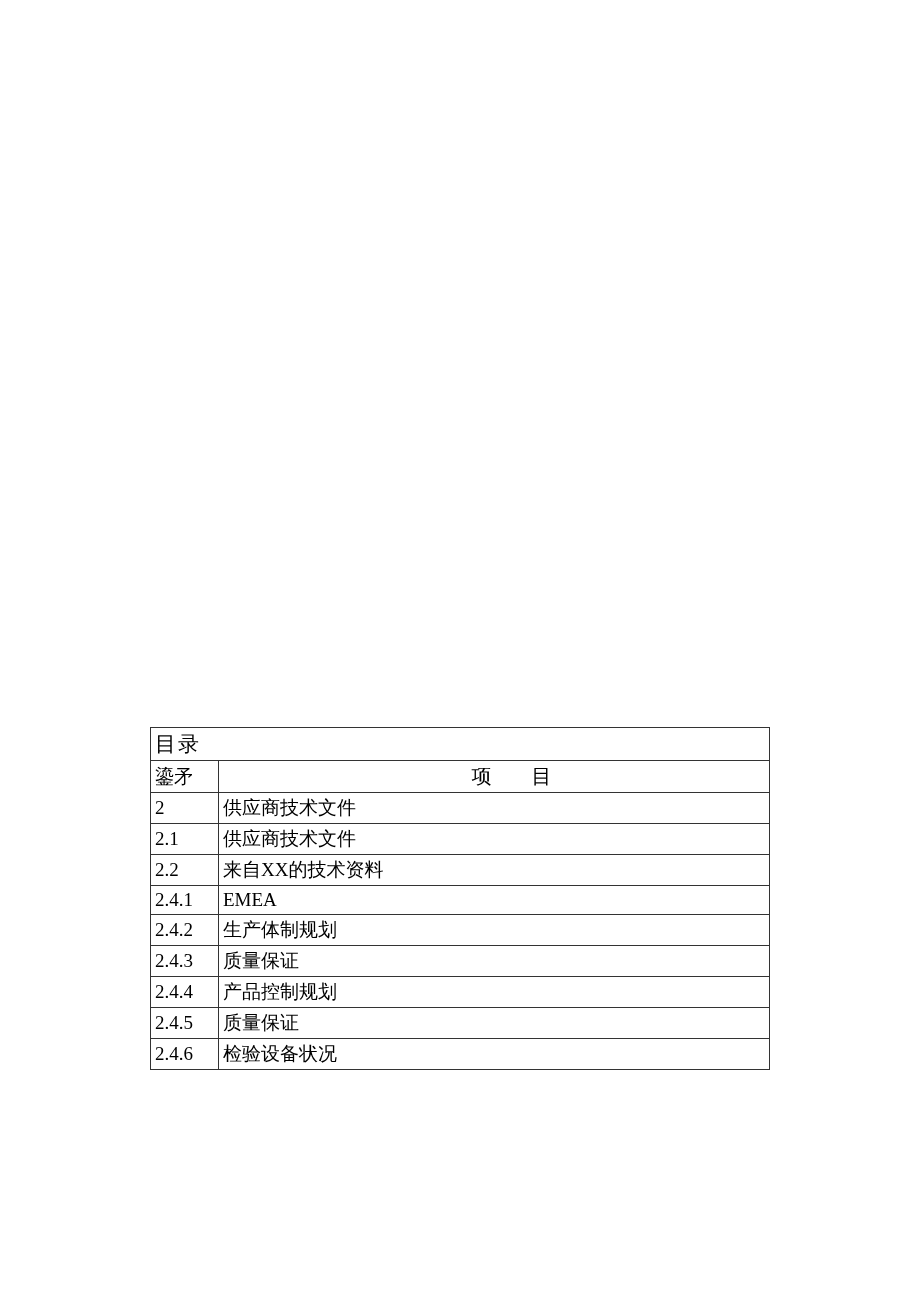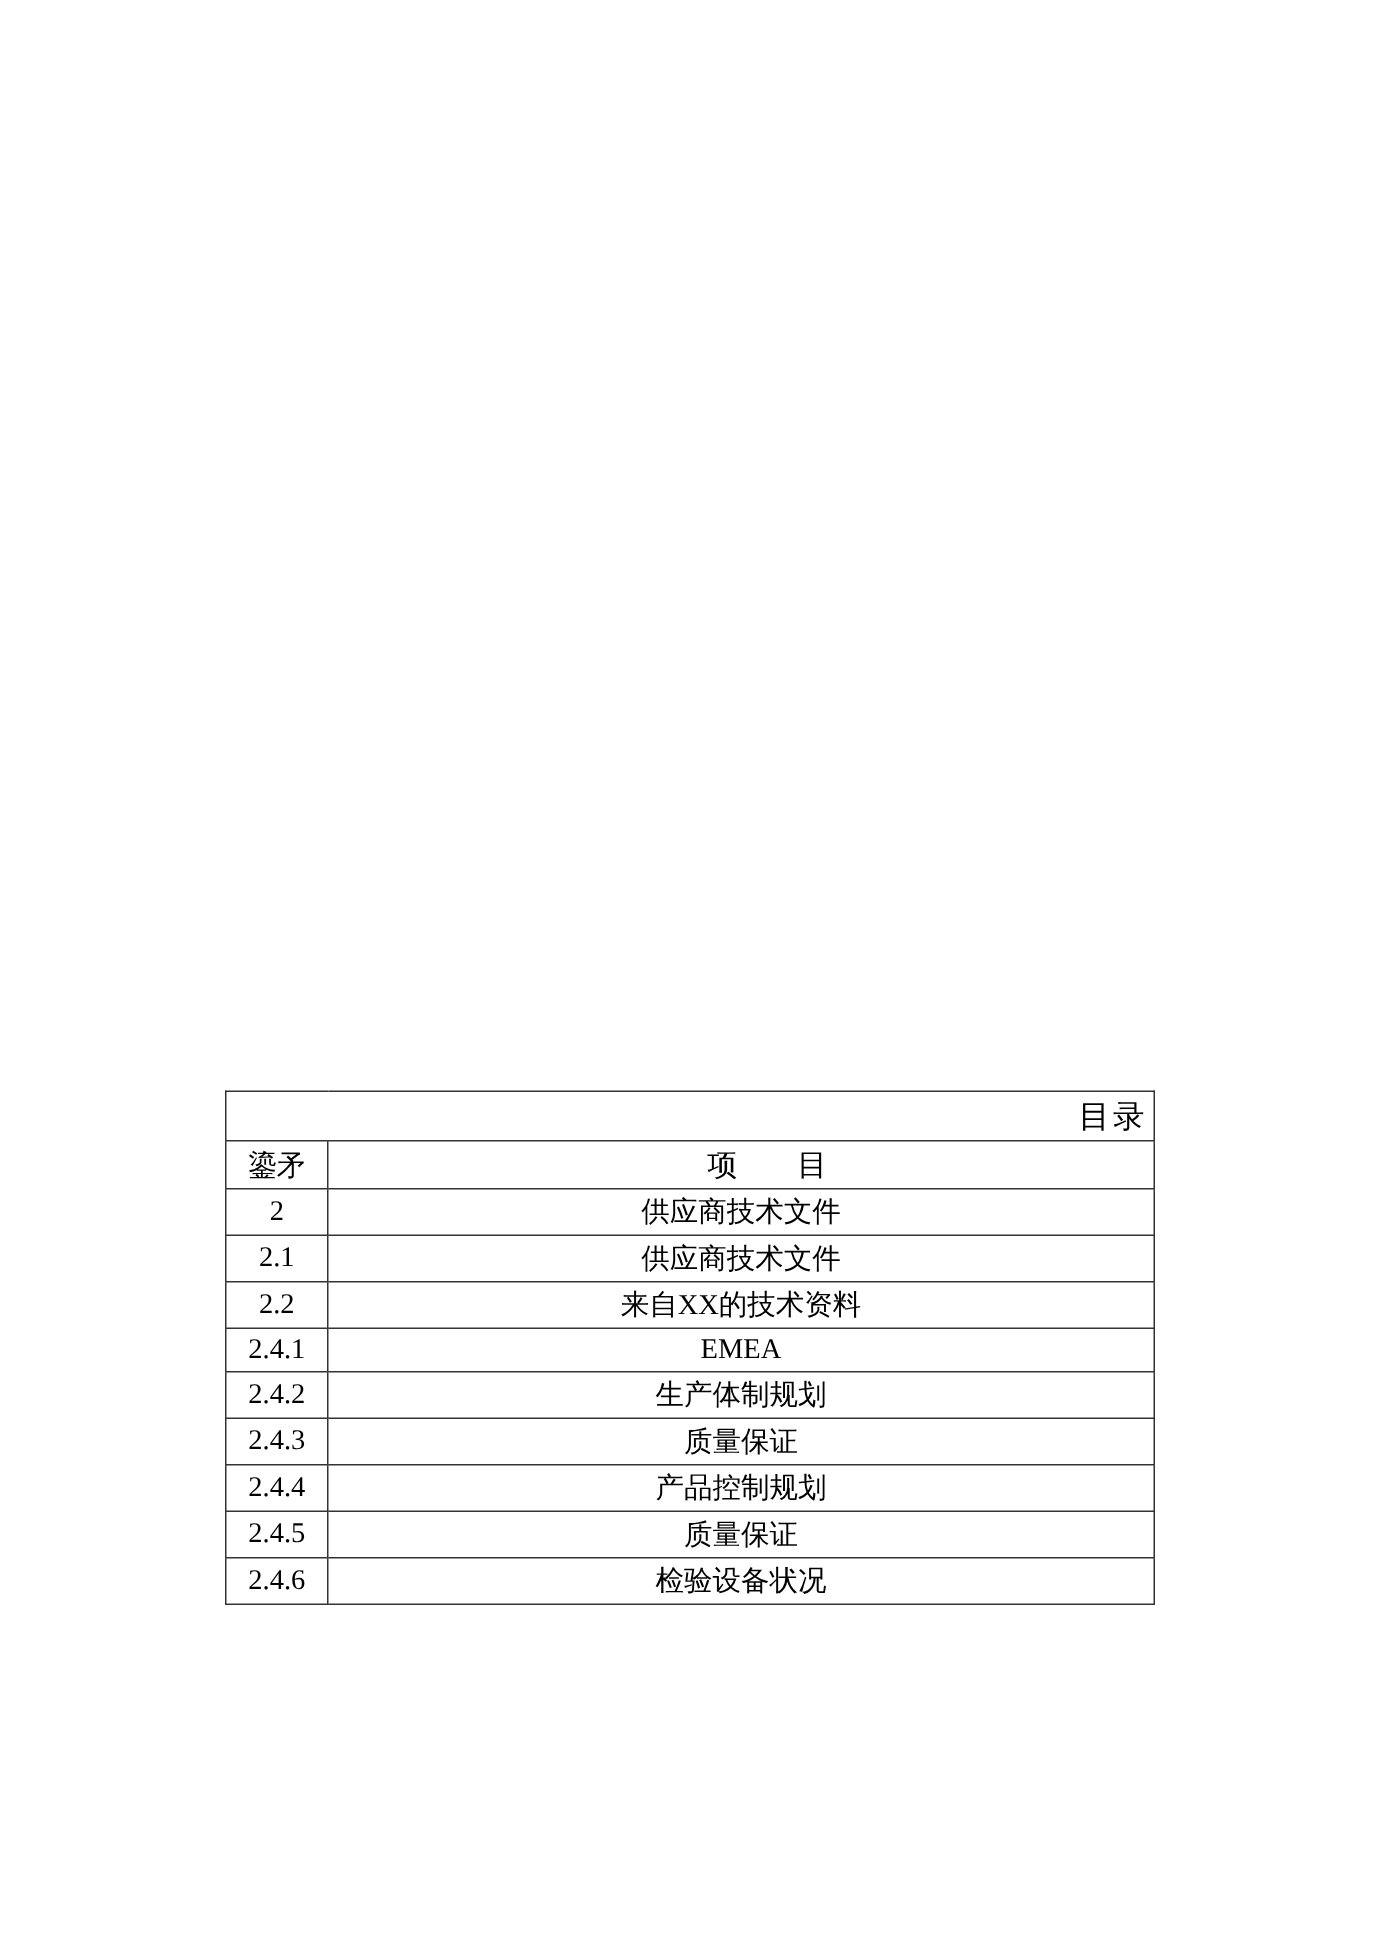--- a/index.html
+++ b/index.html
@@ -24,24 +24,23 @@
       width: 100%;
       border-collapse: collapse;
       border: 1px solid #333;
     }
     td {
       border: 1px solid #333;
       padding: 2px 4px;
       font-size: 19px;
       height: 29px;
       vertical-align: middle;
-      text-align: center;
     }
     .title-row td {
-      text-align: right;
+      text-align: left;
       font-size: 21px;
       letter-spacing: 2px;
     }
     .header-row .col1 {
       font-size: 19px;
     }
     .header-row .col2 {
       text-align: center;
       font-size: 20px;
       padding-left: 39px;

